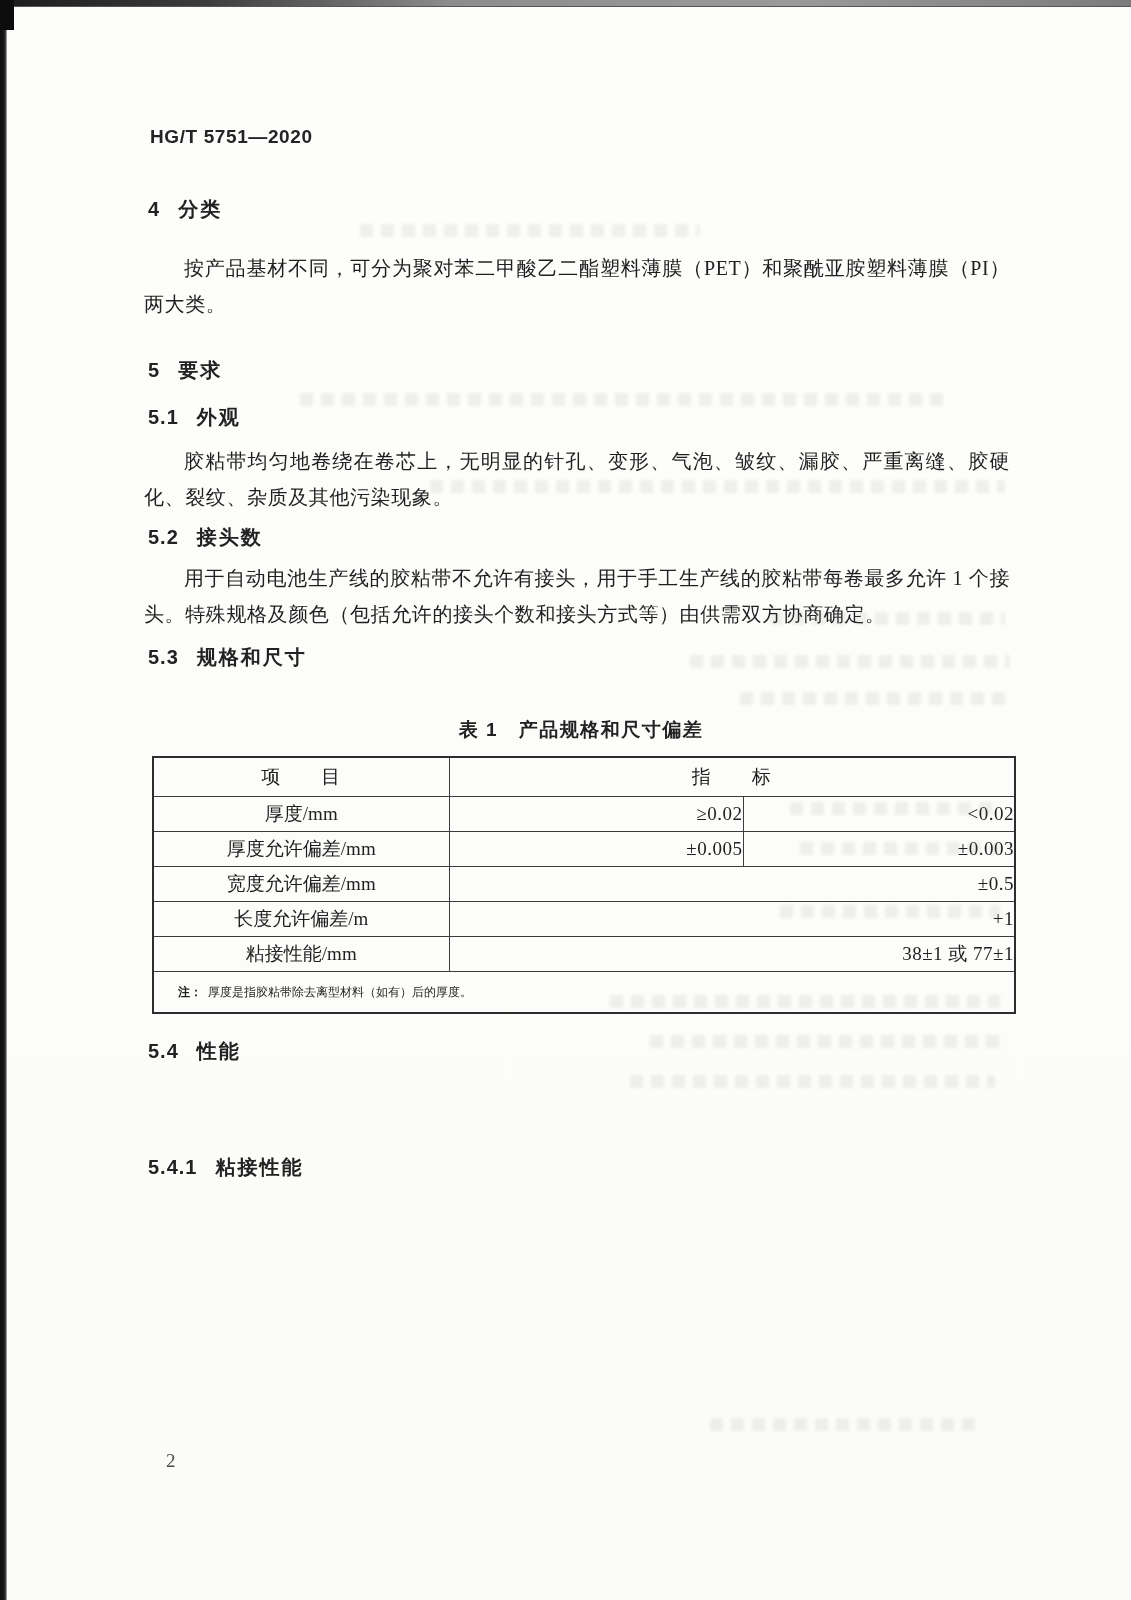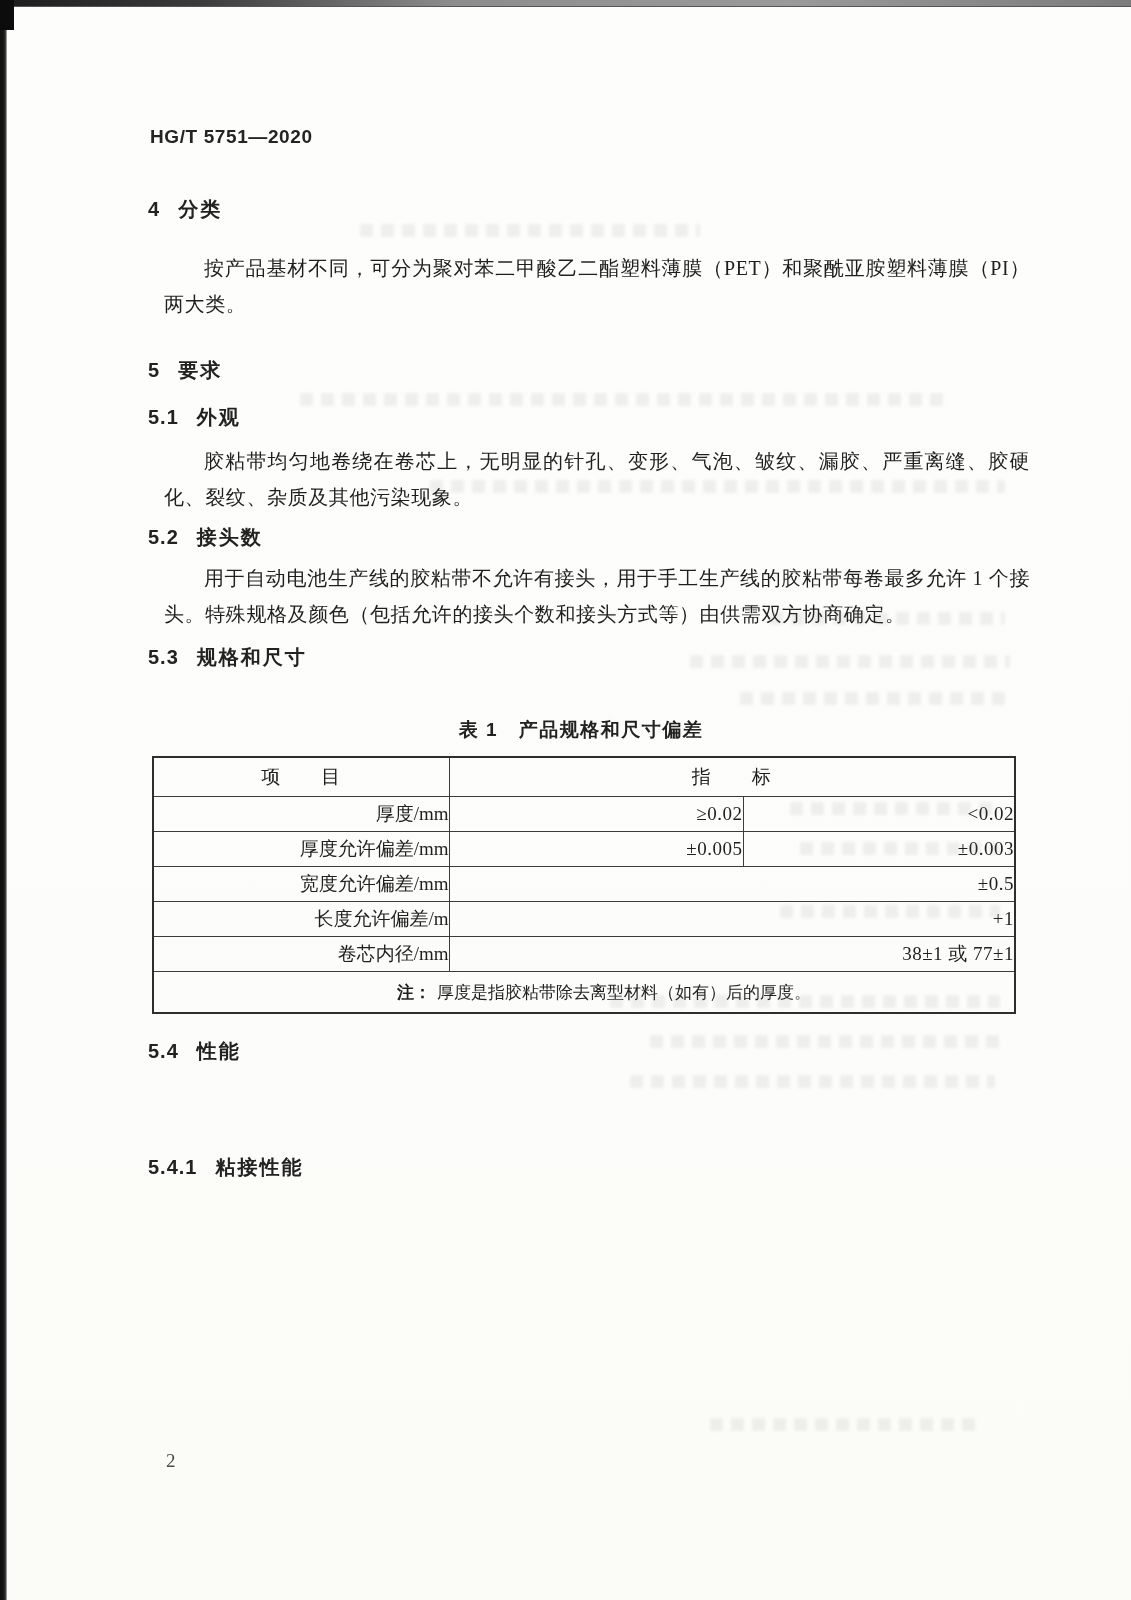--- a/index.html
+++ b/index.html
@@ -35,21 +35,21 @@
   }
   .heading{
     position:absolute;left:148px;
     font-family:"Liberation Sans","DejaVu Sans",sans-serif;
     font-weight:bold;font-size:20px;color:#222;
     white-space:nowrap;
   }
   .heading .num{margin-right:18px;letter-spacing:1px;}
   .heading .ttl{letter-spacing:2px;}
   .para{
-    position:absolute;left:164px;width:866px;
+    position:absolute;left:144px;width:866px;
     font-size:20px;line-height:36px;letter-spacing:0.6px;
     text-align:justify;text-indent:2em;color:#1f1f1f;
   }
   
   .tbl-caption{
     position:absolute;left:148px;top:717px;width:866px;text-align:center;
     font-family:"Liberation Sans","DejaVu Sans",sans-serif;
     font-weight:bold;font-size:19px;letter-spacing:1.5px;color:#222;
   }
   table.t1{
@@ -57,23 +57,23 @@
     border-collapse:collapse;table-layout:fixed;
     border:2px solid #2e2e2e;
     font-size:19px;color:#1f1f1f;
   }
   table.t1 td{border:1px solid #3c3c3c;padding:0;}
   table.t1 .c-item{width:296px;}
   table.t1 .c-v1{width:294px;}
   table.t1 .c-v2{width:272px;}
   tr.r-head td{height:38px;text-align:center;letter-spacing:1px;}
   tr.r-data td{height:34px;}
-  td.item{padding-left:16px;text-align:right;}
+  td.item{padding-left:16px;text-align:center;}
   td.val{text-align:right;letter-spacing:0.5px;}
-  tr.r-note td{height:40px;text-align:center;padding-left:40px;font-size:17px;}
+  tr.r-note td{height:40px;text-align:left;padding-left:24px;font-size:12px;}
   .note-label{font-family:"Liberation Sans","DejaVu Sans",sans-serif;font-weight:bold;margin-right:6px;}
   .page-num{
     position:absolute;left:166px;top:1450px;
     font-size:19px;color:#4c4c4c;letter-spacing:0.5px;
   }
   
   .ghost{
     position:absolute;height:13px;opacity:0.10;border-radius:2px;
     background:repeating-linear-gradient(90deg,#7d7d7d 0 13px,transparent 13px 21px);
     filter:blur(1.7px);pointer-events:none;
@@ -138,21 +138,21 @@
     </tr>
     <tr class="r-data">
       <td class="item">宽度允许偏差/mm</td>
       <td class="val" colspan="2">±0.5</td>
     </tr>
     <tr class="r-data">
       <td class="item">长度允许偏差/m</td>
       <td class="val" colspan="2">+1</td>
     </tr>
     <tr class="r-data">
-      <td class="item">卷芯内径/mm</td>
+      <td class="item">粘接性能/mm</td>
       <td class="val" colspan="2">38±1 或 77±1</td>
     </tr>
     <tr class="r-note">
       <td colspan="3">
         <span class="note-label">注：</span><span>厚度是指胶粘带除去离型材料（如有）后的厚度。</span>
       </td>
     </tr>
   </tbody>
     </table>
 

